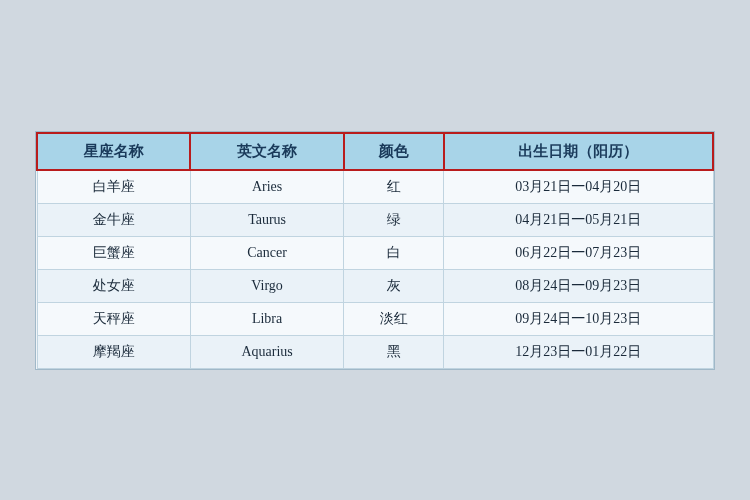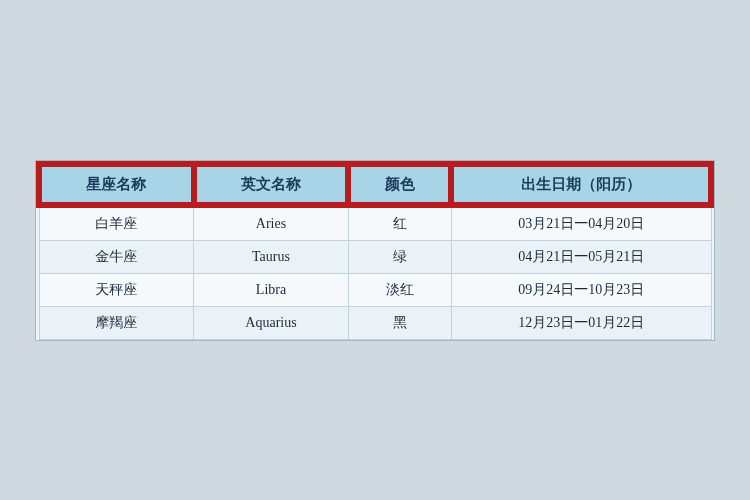--- a/index.html
+++ b/index.html
@@ -29,21 +29,21 @@
       width: 100%;
       border-collapse: collapse;
     }
 
     thead tr {
       background-color: #a8d4e8;
     }
 
     thead th {
       padding: 8px 12px;
-      border: 6px solid #b91c1c;
+      border: 2px solid #b91c1c;
       text-align: center;
       font-weight: bold;
       color: #1a3a5a;
       font-size: 15px;
     }
 
     tbody tr {
       background-color: #f5f9fc;
       border-radius: 6px;
     }
@@ -84,20 +84,32 @@
           <td>红</td>
           <td>03月21日一04月20日</td>
         </tr>
         <tr>
           <td>金牛座</td>
           <td>Taurus</td>
           <td>绿</td>
           <td>04月21日一05月21日</td>
         </tr>
         <tr>
+          <td>巨蟹座</td>
+          <td>Cancer</td>
+          <td>白</td>
+          <td>06月22日一07月23日</td>
+        </tr>
+        <tr>
+          <td>处女座</td>
+          <td>Virgo</td>
+          <td>灰</td>
+          <td>08月24日一09月23日</td>
+        </tr>
+        <tr>
           <td>天秤座</td>
           <td>Libra</td>
           <td>淡红</td>
           <td>09月24日一10月23日</td>
         </tr>
         <tr>
           <td>摩羯座</td>
           <td>Aquarius</td>
           <td>黑</td>
           <td>12月23日一01月22日</td>

